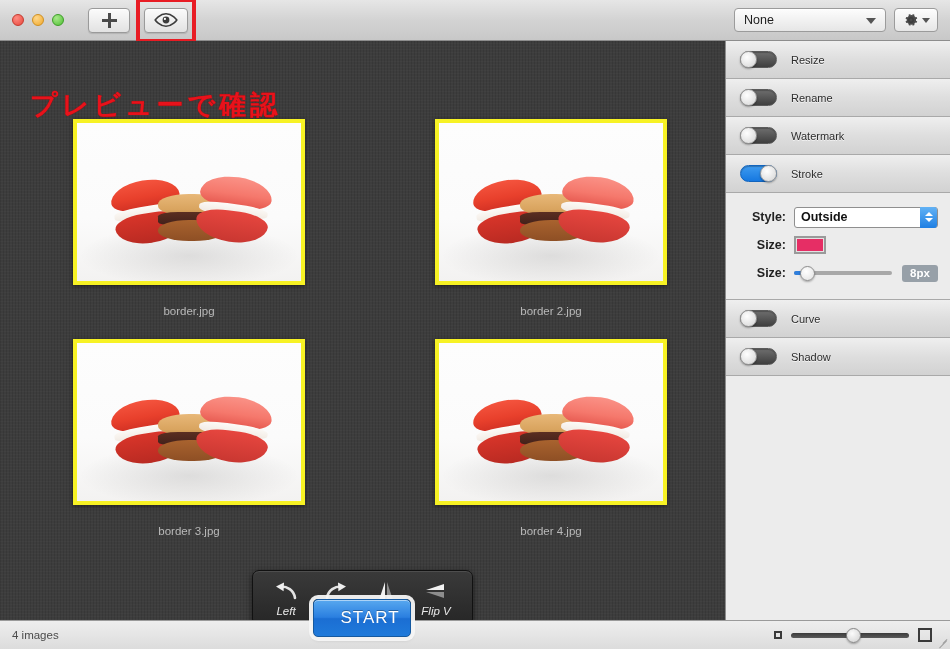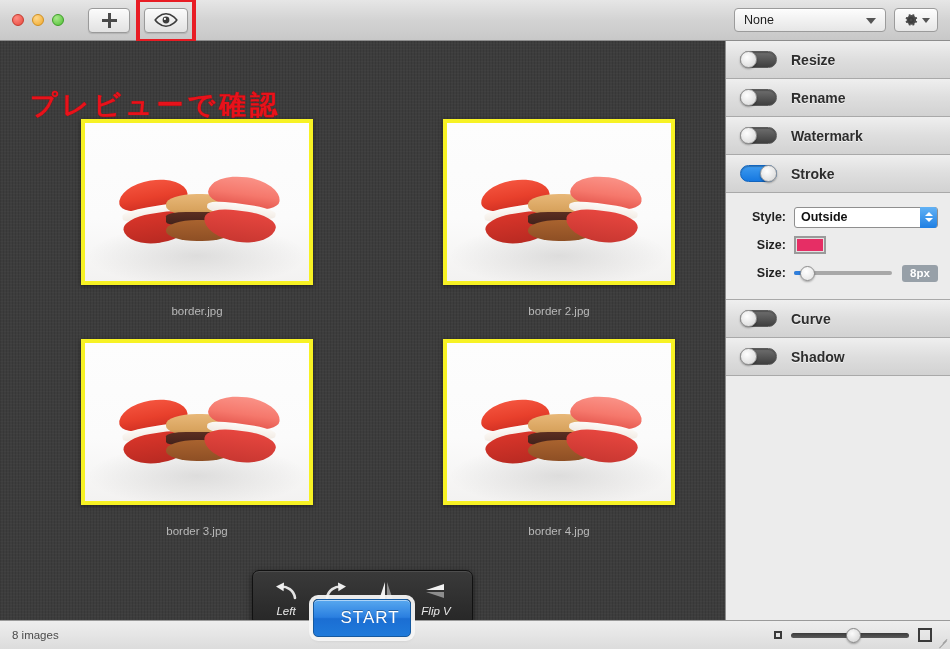--- a/index.html
+++ b/index.html
@@ -96,21 +96,21 @@
     overflow: hidden;
   }
   .annotation {
     position: absolute; left: 30px; top: 46px;
     font-size: 27px; letter-spacing: 4px;
     color: #e8121b; font-weight: 700;
     font-family: "DejaVu Sans", sans-serif;
     text-shadow: 0 0 1px #b00;
   }
   .grid {
-    position: absolute; left: 16px; top: 78px; width: 725px;
+    position: absolute; left: 8px; top: 78px; width: 725px;
   }
   .row { display: flex; }
   .cell { width: 362px; display: flex; flex-direction: column; align-items: center; }
   .thumb {
     width: 232px; height: 166px;
     border: 4px solid #f7f224;
     background: #fff;
     box-shadow: 0 1px 4px rgba(0,0,0,.5);
     position: relative; overflow: hidden;
   }
@@ -184,21 +184,21 @@
     flex: 1; background: #ececec; border-left: 1px solid #8d8d8d;
     display: flex; flex-direction: column;
   }
   .panel-row {
     height: 38px; flex: 0 0 38px;
     display: flex; align-items: center; padding-left: 14px; gap: 14px;
     background: linear-gradient(to bottom, #efefef 0%, #dedede 50%, #d2d2d2 100%);
     border-bottom: 1px solid #a9a9a9;
   }
   .panel-row .ttl {
-    font-size: 14px; font-weight: bold; color: #2d2d2d;
+    font-size: 11px; font-weight: normal; color: #2d2d2d;
     text-shadow: 0 1px 0 rgba(255,255,255,.7);
     text-align: center;
   }
   .toggle {
     width: 37px; height: 17px; border-radius: 9px; position: relative;
     background: linear-gradient(to bottom, #6e6e6e, #3f3f3f);
     border: 1px solid #5b5b5b;
     box-shadow: 0 1px 1px rgba(0,0,0,.25) inset;
   }
   .toggle .knob {
@@ -577,21 +577,21 @@
             <span class="knob"></span>
           </div>
         <span class="ttl">Shadow</span>
       </div>
 
       <div class="sidebar-filler"></div>
     </div>
   </div>
 
   <div class="statusbar">
-    <span class="status-text">8 images</span>
+    <span class="status-text">4 images</span>
 
     <div class="start-btn">START</div>
 
     <div class="zoom-slider">
       <span class="sq-small"></span>
       <span class="zs-track">
         <span class="zs-handle"></span>
       </span>
       <span class="sq-large"></span>
     </div>

